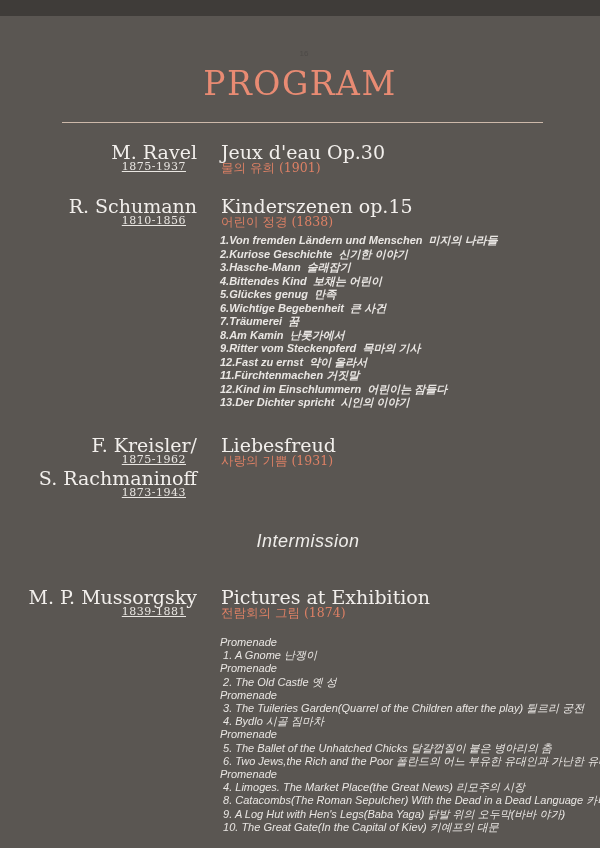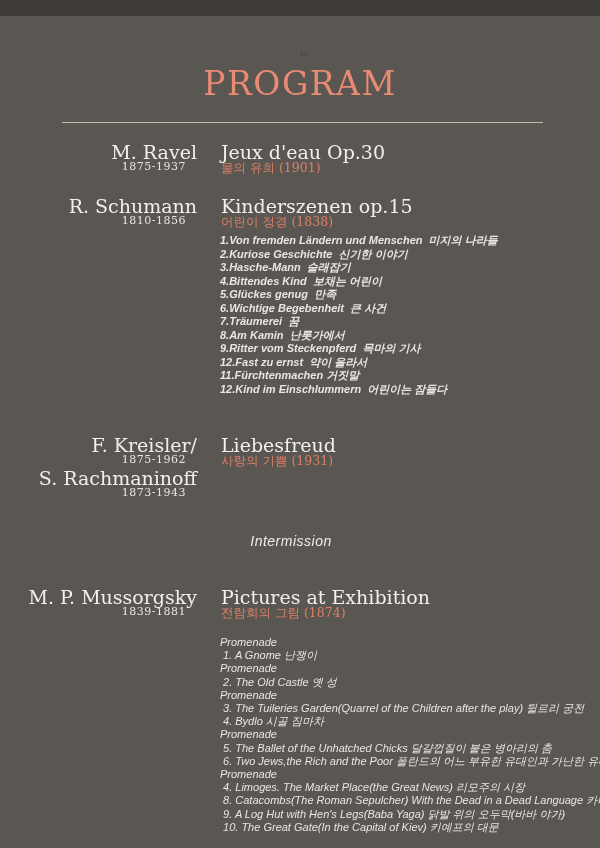--- a/index.html
+++ b/index.html
@@ -25,21 +25,21 @@
     position:absolute; top:106px; left:62px; width:481px; height:1px;
     background:var(--rule,#d9c4b4); opacity:.9;
   }
   .cname {
     position:absolute; left:0; width:197px; text-align:right;
     font-size:19px; line-height:20px; color:var(--text,#f2efec);
     white-space:nowrap;
   }
   .cdates {
     position:absolute; left:0; width:186px; text-align:right;
-    font-size:11px; line-height:12px; letter-spacing:.5px; color:#e9e6e2;
+    font-size:11px; line-height:12px; letter-spacing:.5px; color:#e9e6e2;text-decoration:underline;
   }
   .ptitle {
     position:absolute; left:221px;
     font-size:19px; line-height:20px; color:var(--text,#f2efec);
     white-space:nowrap;
   }
   .psub {
     position:absolute; left:221px;
     font-size:12.5px; line-height:14px; color:var(--accent_deep,#dd8065);
     white-space:nowrap;
@@ -48,21 +48,21 @@
     position:absolute; left:220px; width:378px;
     font-family:"Liberation Sans", sans-serif; font-style:italic;
     font-size:11px; color:#e9e6e3;
   }
   .movements.tight { line-height:13.5px;font-weight:bold; }
   .movements.tight2 { line-height:13.2px; }
   .movement { white-space:pre; }
   .intermission {
     position:absolute; top:515px; left:0; width:582px; text-align:center;
     font-family:"Liberation Sans", sans-serif; font-style:italic;
-    font-size:14px; line-height:20px; letter-spacing:.5px; color:#efedea;
+    font-size:18px; line-height:20px; letter-spacing:.5px; color:#efedea;padding-left:17px;
   }
 </style>
 </head>
 <body>
 
 <div class="page">
 
   <div class="corner-mark">16</div>
 
   <h1 class="page-title">PROGRAM</h1>
@@ -85,20 +85,21 @@
       <div class="movement">3.Hasche-Mann  술래잡기</div>
       <div class="movement">4.Bittendes Kind  보채는 어린이</div>
       <div class="movement">5.Glückes genug  만족</div>
       <div class="movement">6.Wichtige Begebenheit  큰 사건</div>
       <div class="movement">7.Träumerei  꿈</div>
       <div class="movement">8.Am Kamin  난롯가에서</div>
       <div class="movement">9.Ritter vom Steckenpferd  목마의 기사</div>
       <div class="movement">12.Fast zu ernst  약이 올라서</div>
       <div class="movement">11.Fürchtenmachen 거짓말</div>
       <div class="movement">12.Kind im Einschlummern  어린이는 잠들다</div>
+      <div class="movement">13.Der Dichter spricht  시인의 이야기</div>
     </div>
 
   <div class="cname" style="top:419px">F. Kreisler/</div>
   <div class="cdates" style="top:438px">1875-1962</div>
   <div class="cname" style="top:452px">S. Rachmaninoff</div>
   <div class="cdates" style="top:471px">1873-1943</div>
   <div class="ptitle" style="top:419px">Liebesfreud</div>
   <div class="psub" style="top:438px">사랑의 기쁨 (1931)</div>
 
   <div class="intermission">Intermission</div>

